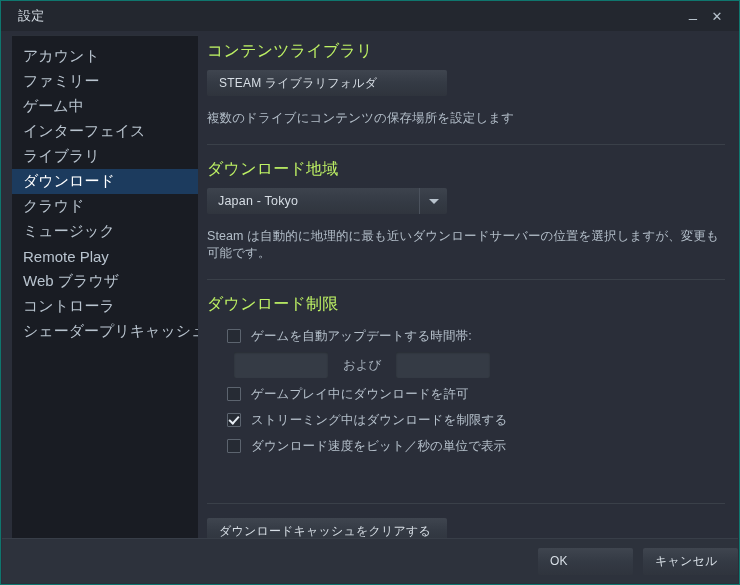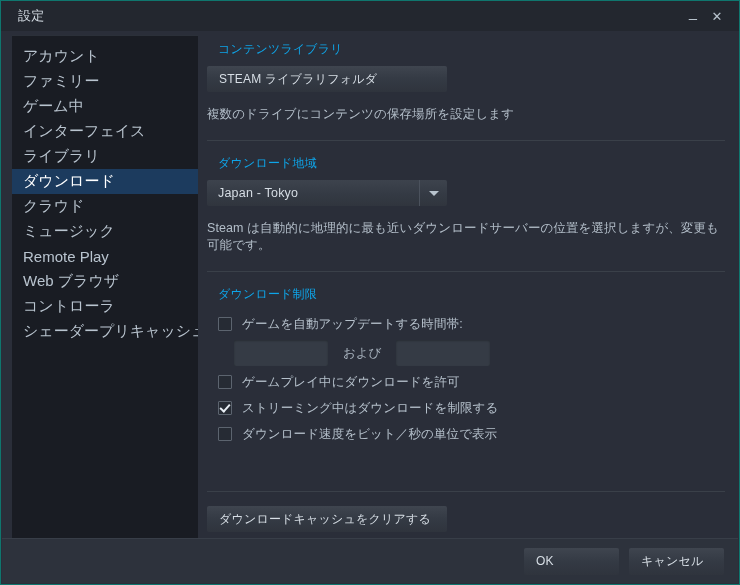--- a/index.html
+++ b/index.html
@@ -104,25 +104,24 @@
     left: 206px;
     top: 4px;
     right: 14px;
     height: 503px;
     box-sizing: border-box;
     overflow: hidden;
   }
 
   .section { position: relative; }
   .section-title {
-    font-size: 12px;
-    color: #0ea5e9;
+    font-size: 16px;
+    color: #bef264;
     margin-bottom: 8px;
     letter-spacing: 0.2px;
-    margin-left: 11px;
   }
   .desc {
     font-size: 12.5px;
     color: #b3bec9;
     letter-spacing: 0.1px;
   }
   .divider {
     height: 1px;
     background: #3a4049;
     margin: 17px 0 14px 0;
@@ -175,21 +174,21 @@
     border-left: 5px solid transparent;
     border-right: 5px solid transparent;
     border-top: 5px solid #b8c3cd;
   }
 
   
   .check-row {
     display: flex;
     align-items: center;
     height: 26px;
-    margin-left: 11px;
+    margin-left: 20px;
     cursor: default;
   }
   .checkbox {
     width: 14px;
     height: 14px;
     box-sizing: border-box;
     border: 1px solid #5c646f;
     background: #262b34;
     border-radius: 1px;
     margin-right: 10px;
@@ -258,21 +257,20 @@
     position: absolute;
     left: 1px;
     right: 1px;
     bottom: 1px;
     height: 45px;
     background: #2d323c;
     border-top: 1px solid #383e48;
     display: flex;
     align-items: center;
     justify-content: flex-end;
-    padding-right: 14px;
     box-sizing: border-box;
     gap: 10px;
   }
   .footer .btn { width: 95px; justify-content: flex-start; height: 27px; }
 </style>
 </head>
 <body>
 
 <div id="window">
 

